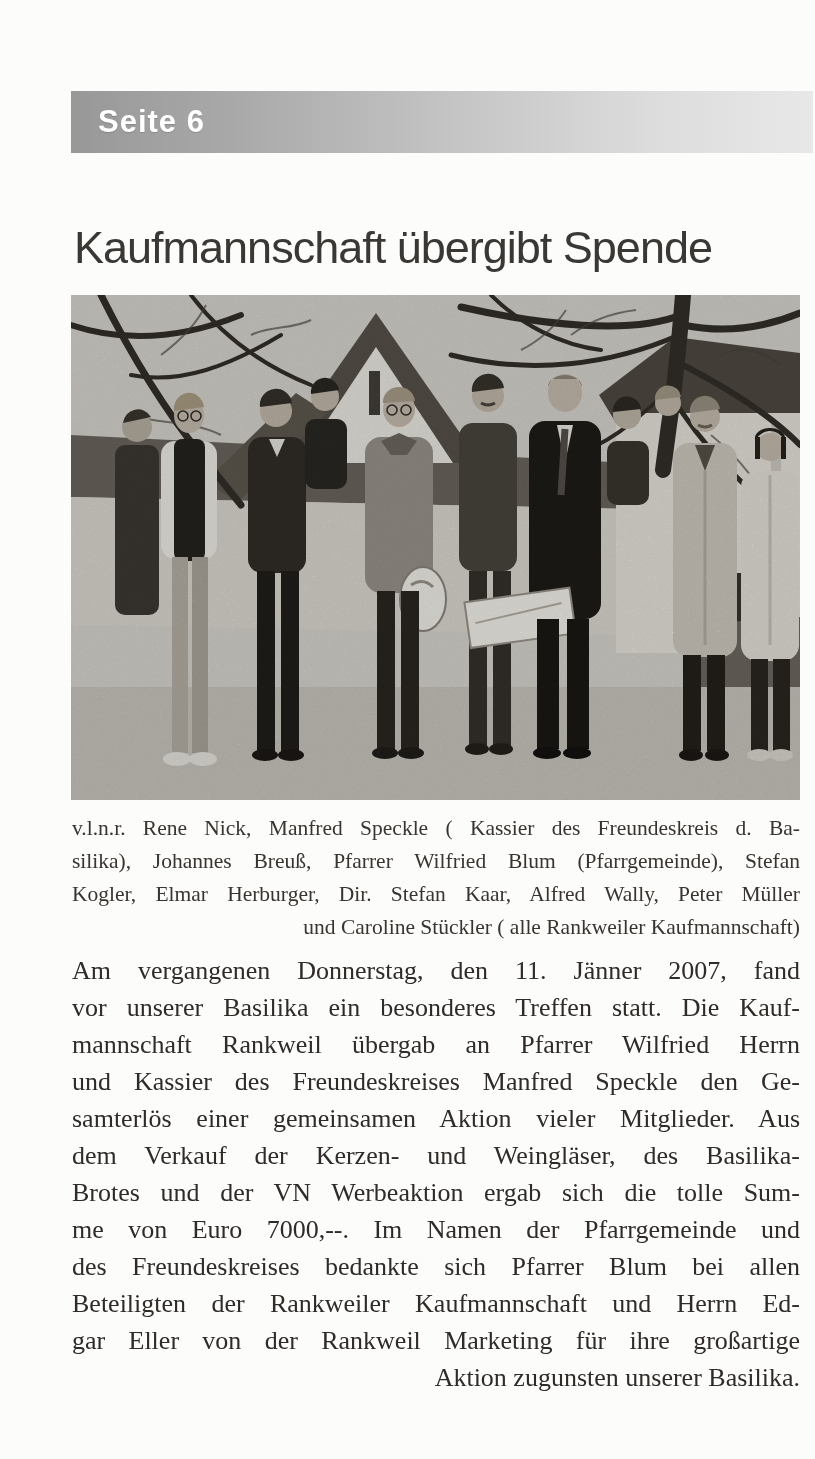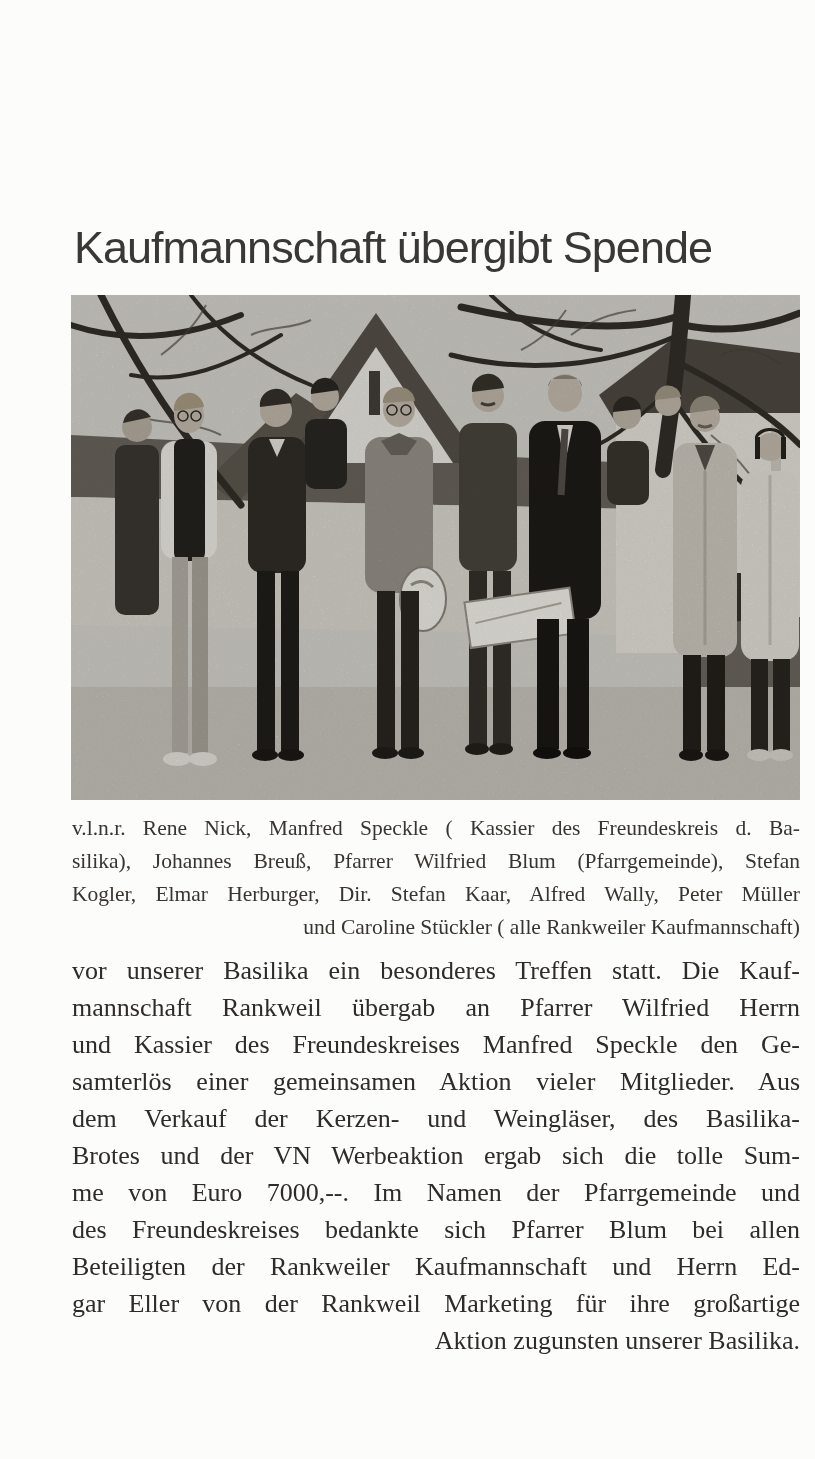--- a/index.html
+++ b/index.html
@@ -55,20 +55,23 @@
     text-align:center;
     font-family:"Liberation Sans", sans-serif;
     font-style:italic;font-size:27px;color:#3c3936;
   }
 </style>
 </head>
 <body>
 
 <div class="page">
 
+  <div class="header-bar">
+    <span class="page-label">Seite 6</span>
+  </div>
 
   <h1 class="article-title">Kaufmannschaft übergibt Spende</h1>
 
   <figure class="photo-frame" style="margin:0">
     <svg width="729" height="505" viewBox="0 0 729 505" xmlns="http://www.w3.org/2000/svg">
       <defs>
         <filter id="grain" x="0" y="0" width="100%" height="100%">
           <feTurbulence type="fractalNoise" baseFrequency="0.75" numOctaves="2" result="n"></feTurbulence>
           <feColorMatrix in="n" type="matrix" values="0 0 0 0 0  0 0 0 0 0  0 0 0 0 0  0.8 0.8 0.8 0 0"></feColorMatrix>
         </filter>
@@ -218,20 +221,21 @@
   </figure>
 
   <div class="caption">
     <span class="line just">v.l.n.r. Rene Nick, Manfred Speckle ( Kassier des Freundeskreis d. Ba-</span>
     <span class="line just">silika), Johannes Breuß, Pfarrer Wilfried Blum (Pfarrgemeinde), Stefan</span>
     <span class="line just">Kogler, Elmar Herburger, Dir. Stefan Kaar, Alfred Wally, Peter Müller</span>
     <span class="line last">und Caroline Stückler ( alle Rankweiler Kaufmannschaft)</span>
   </div>
 
   <div class="body-text">
+    <span class="line just">Am vergangenen Donnerstag, den 11. Jänner 2007,  fand</span>
     <span class="line just">vor unserer Basilika ein besonderes Treffen statt. Die Kauf-</span>
     <span class="line just">mannschaft Rankweil übergab an Pfarrer Wilfried Herrn</span>
     <span class="line just">und Kassier des Freundeskreises Manfred Speckle den Ge-</span>
     <span class="line just">samterlös einer gemeinsamen Aktion vieler Mitglieder. Aus</span>
     <span class="line just">dem Verkauf der Kerzen- und Weingläser, des Basilika-</span>
     <span class="line just">Brotes und der VN Werbeaktion ergab sich die tolle Sum-</span>
     <span class="line just">me von Euro 7000,--. Im Namen der Pfarrgemeinde und</span>
     <span class="line just">des Freundeskreises bedankte sich Pfarrer Blum bei allen</span>
     <span class="line just">Beteiligten der Rankweiler Kaufmannschaft und Herrn Ed-</span>
     <span class="line just">gar Eller von der Rankweil Marketing für ihre großartige</span>

